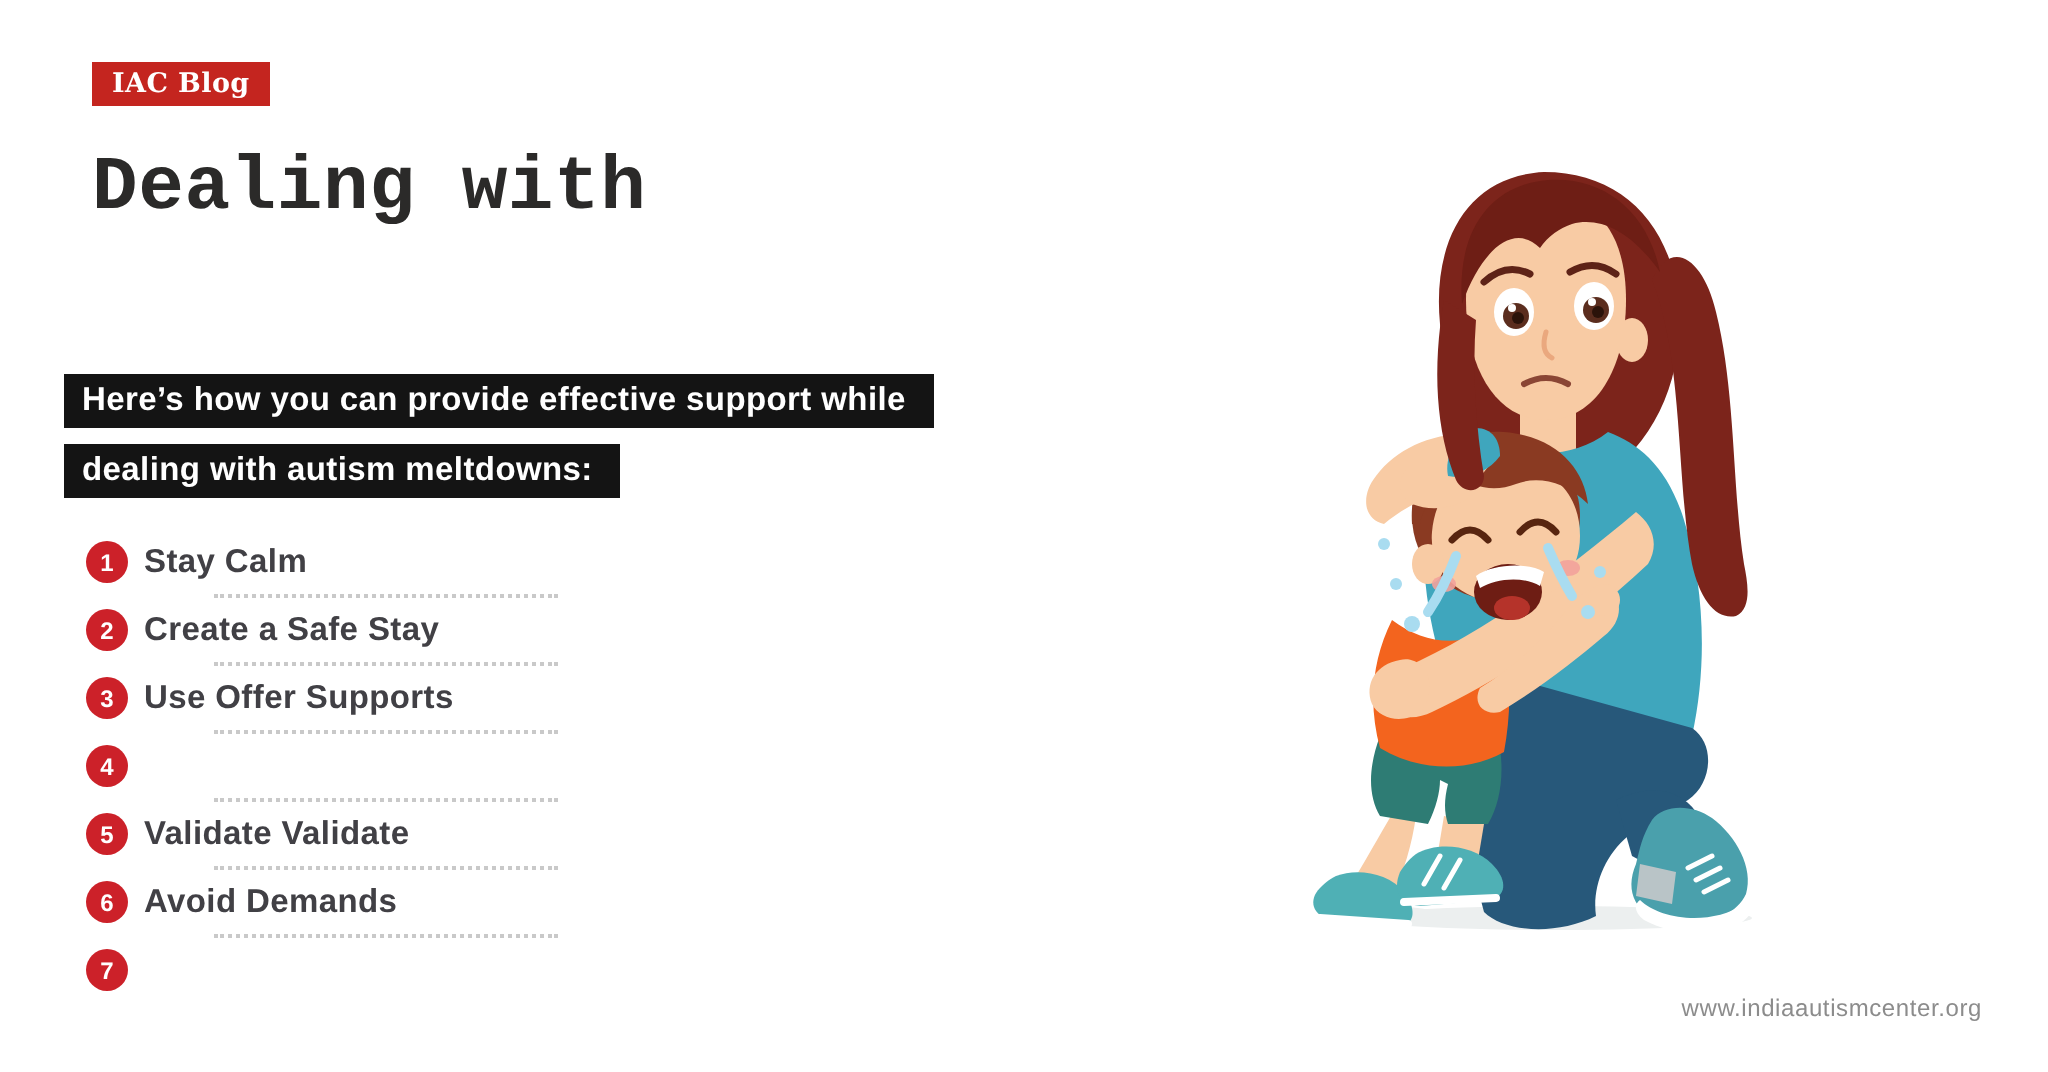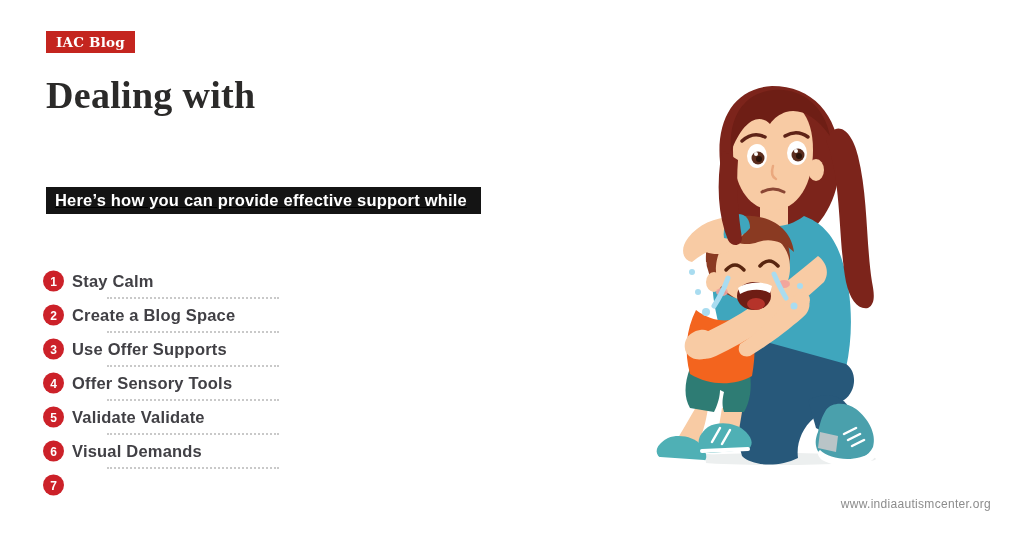--- a/index.html
+++ b/index.html
@@ -12,26 +12,26 @@
     position:relative;width:1024px;height:536px;background:#ffffff;
     overflow:hidden;font-family:"Liberation Sans",sans-serif;margin:0 auto;text-align:right;
   }
   .badge{
     position:absolute;left:46px;top:31px;background:var(--badge-red);
     color:#fff;font-family:"DejaVu Serif",serif;font-weight:bold;
     font-size:13.5px;line-height:14px;padding:4px 10px;letter-spacing:.2px;
   }
   .title{
     position:absolute;left:46px;top:70px;margin:0;
-    font-family:Liberation Serif, serif;font-weight:bold;font-size:38px;
+    font-family:Liberation Mono, monospace;font-weight:bold;font-size:38px;
     line-height:50px;letter-spacing:.3px;
   }
   .title .t1{display:block;color:var(--title-dark);}
   .title .t2{display:block;color:var(--accent-red);}
-  .banner{position:absolute;left:46px;top:187px;text-decoration:underline;}
+  .banner{position:absolute;left:32px;top:187px;}
   .banner-line{
     display:block;width:max-content;background:var(--banner-bg);
     color:var(--banner-text);font-weight:bold;font-size:16.5px;line-height:16px;
     padding:5px 14px 6px 9px;margin-bottom:8px;letter-spacing:.2px;
   }
   .tips{position:absolute;left:40px;top:264px;margin:0;padding:0;list-style:none;width:300px;}
   .tips li{position:relative;height:34px;display:flex;align-items:center;}
   .num{
     position:absolute;left:3px;top:50%;transform:translateY(-50%);
     width:21px;height:21px;border-radius:50%;background:var(--number-circle-red);
@@ -62,51 +62,51 @@
 <div class="canvas">
 
   <div class="badge">IAC Blog</div>
 
   <h1 class="title">
     <span class="t1">Dealing with</span>
   </h1>
 
   <div class="banner">
     <span class="banner-line">Here’s how you can provide effective support while</span>
+    <span class="banner-line">dealing with autism meltdowns:</span>
   </div>
 
   <ol class="tips">
     <li>
       <span class="num">1</span>
       <span class="lbl">Stay Calm</span>
       <span class="dots"></span>
     </li>
     <li>
       <span class="num">2</span>
-      <span class="lbl">Create a Blog Space</span>
+      <span class="lbl">Create a Safe Stay</span>
       <span class="dots"></span>
     </li>
     <li>
       <span class="num">3</span>
       <span class="lbl">Use Offer Supports</span>
       <span class="dots"></span>
     </li>
     <li>
       <span class="num">4</span>
-      <span class="lbl">Offer Sensory Tools</span>
       <span class="dots"></span>
     </li>
     <li>
       <span class="num">5</span>
       <span class="lbl">Validate Validate</span>
       <span class="dots"></span>
     </li>
     <li>
       <span class="num">6</span>
-      <span class="lbl">Visual Demands</span>
+      <span class="lbl">Avoid Demands</span>
       <span class="dots"></span>
     </li>
     <li>
       <span class="num">7</span>
 
     </li>
   </ol>
 
   <svg class="illo" viewBox="652 84 238 384" aria-hidden="true">
     <g>

